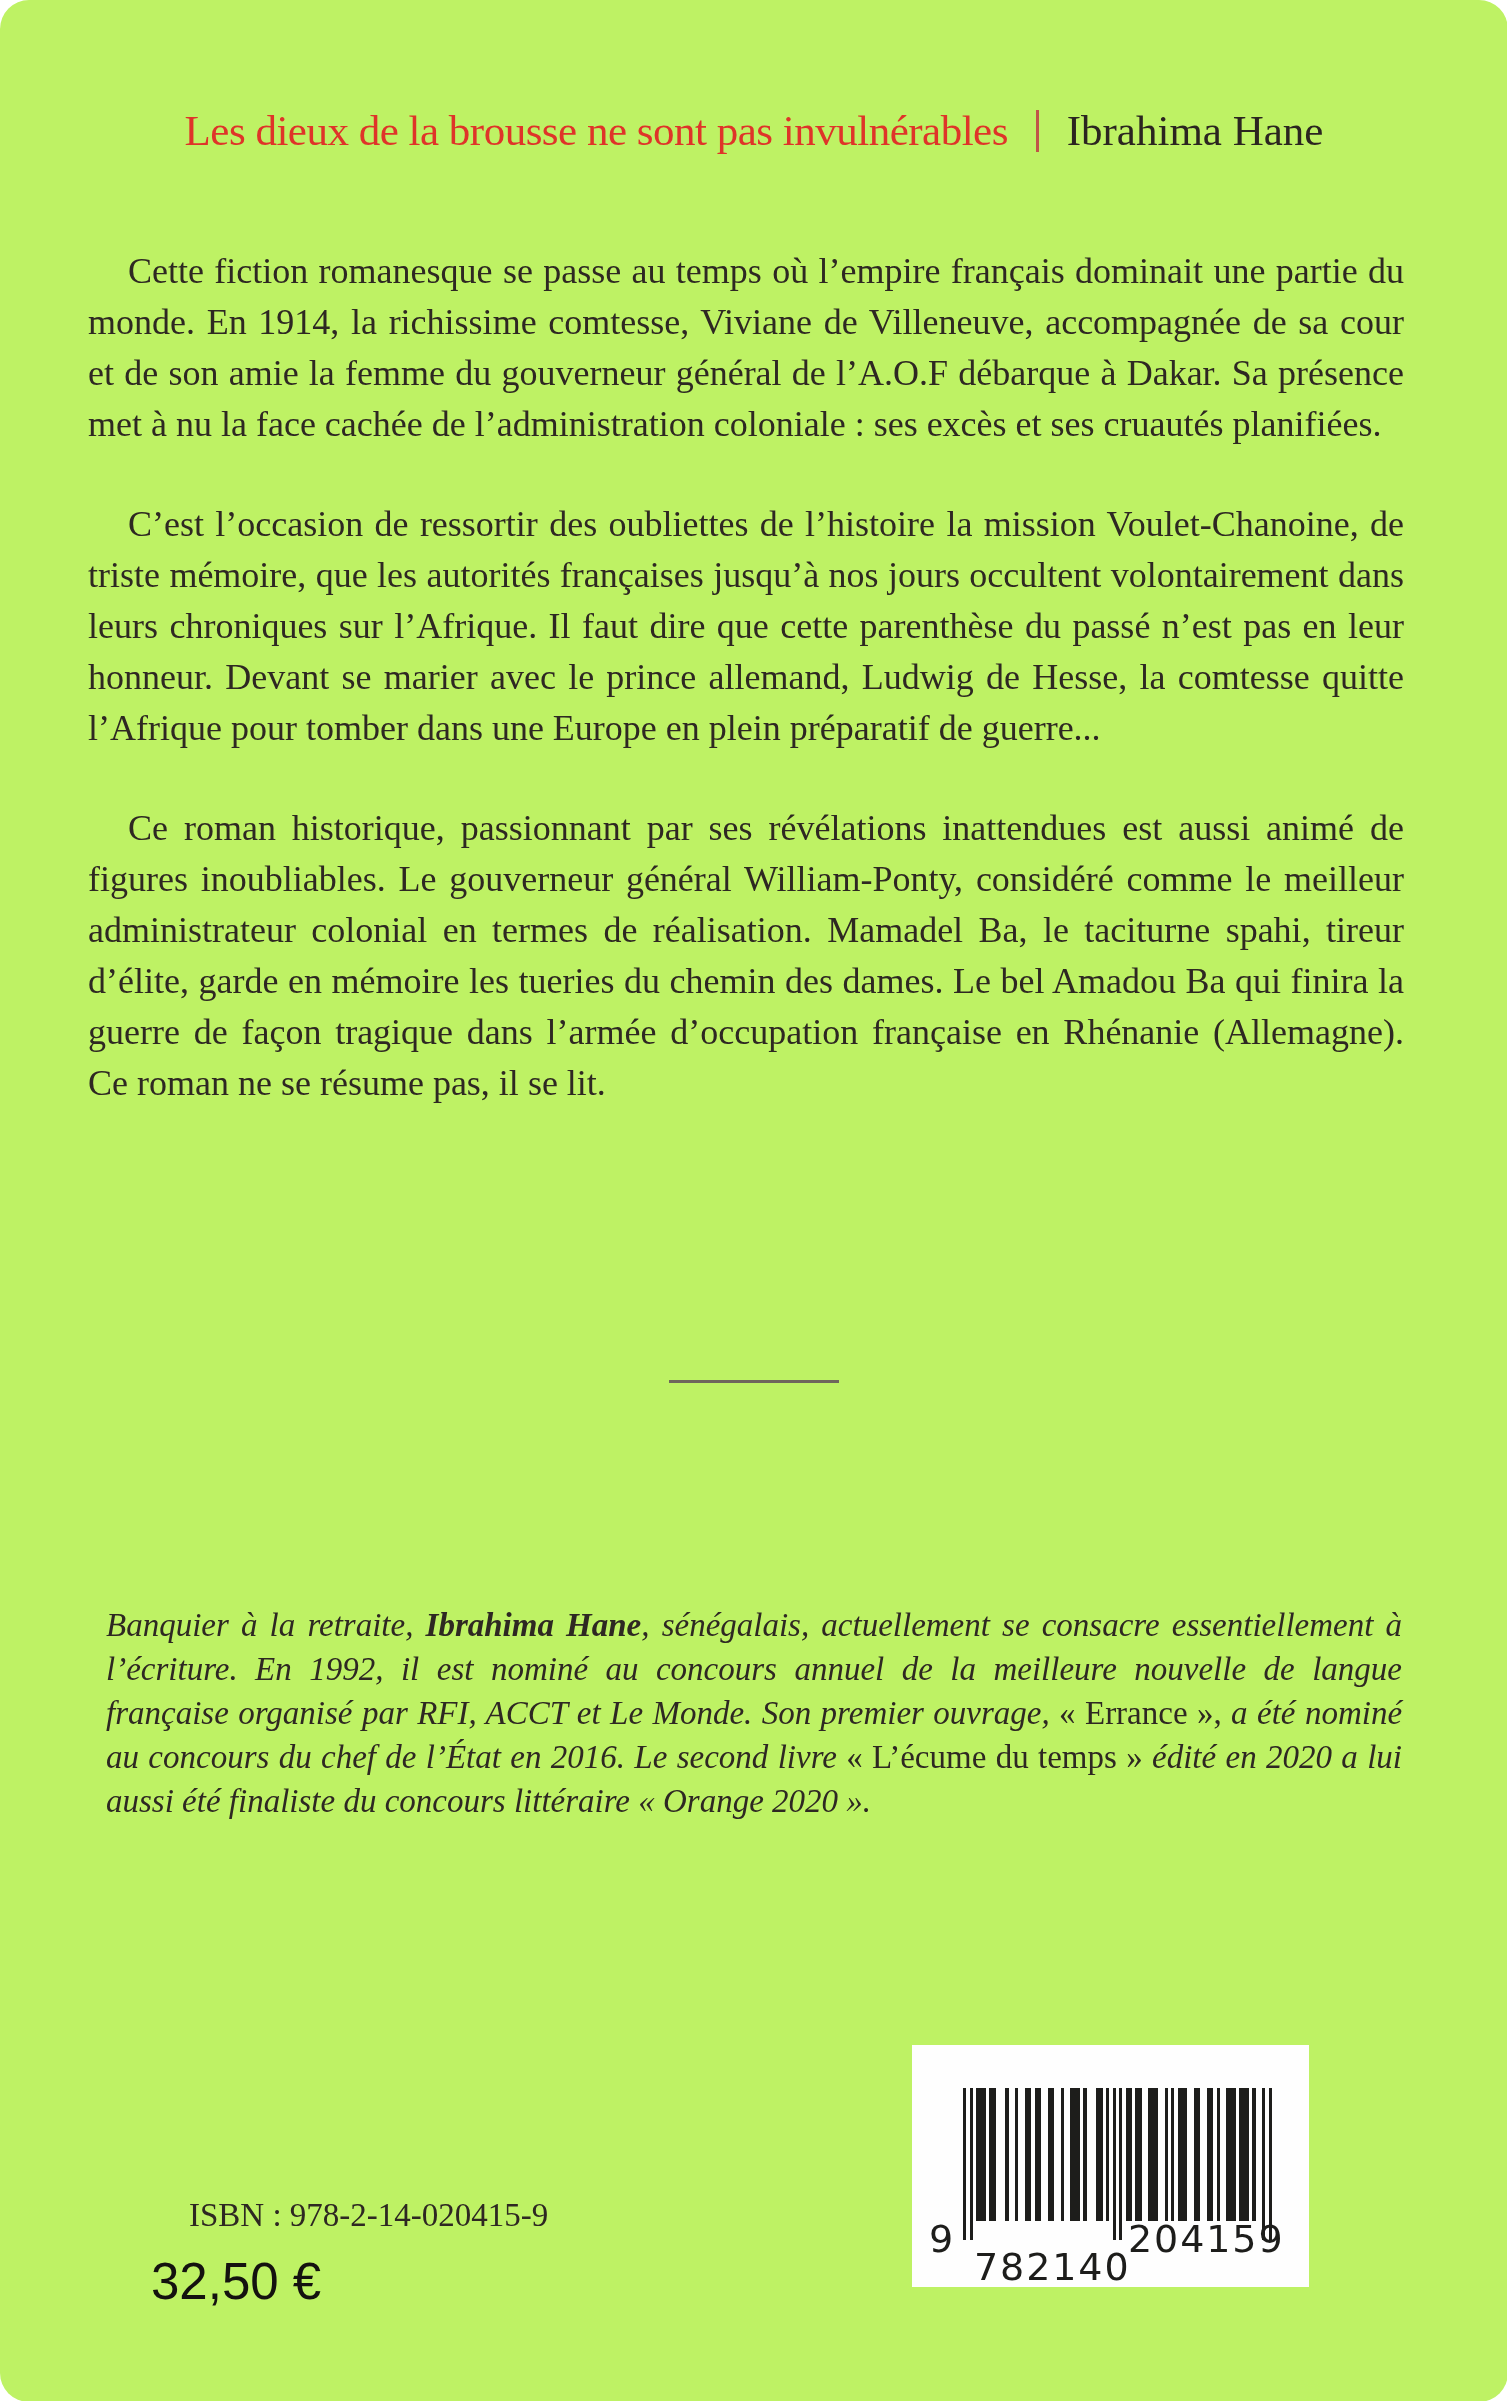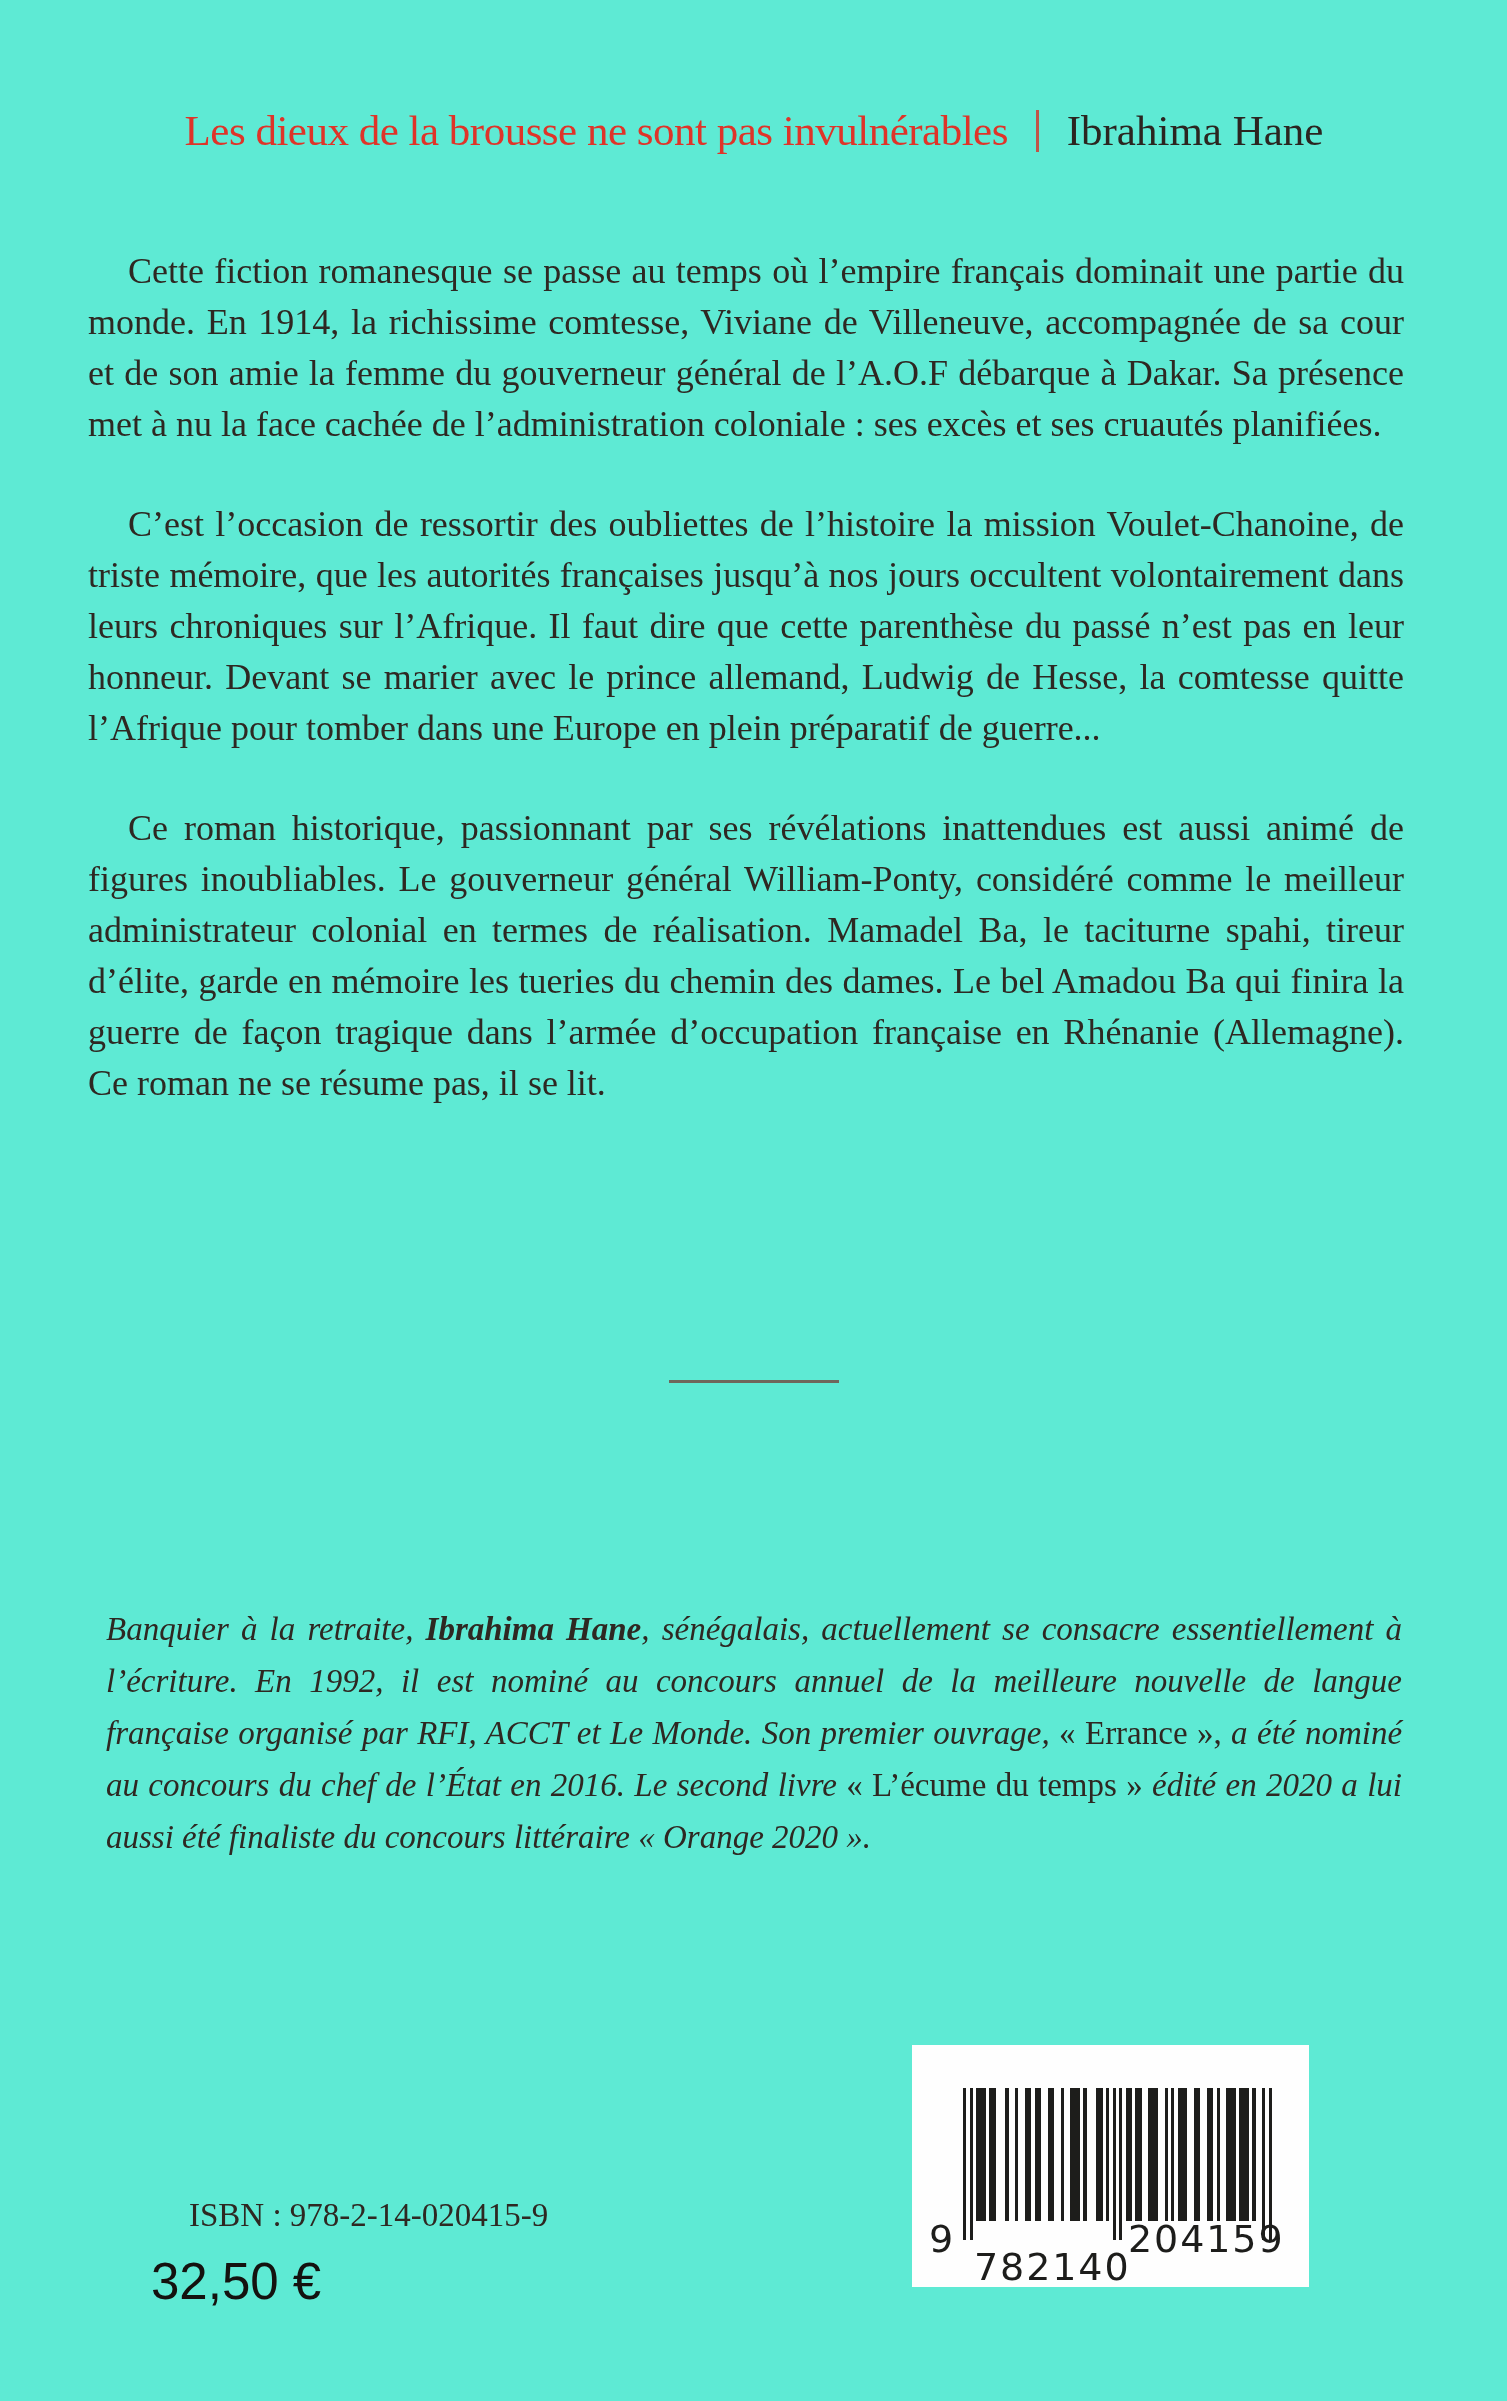--- a/index.html
+++ b/index.html
@@ -4,22 +4,23 @@
 <style>
   html,body{margin:0;padding:0;}
   body{
     width:1508px;height:2402px;
     font-family:"Liberation Serif","DejaVu Serif",serif;
     -webkit-font-smoothing:antialiased;
   }
   .cover{
     position:relative;
     width:1508px;height:2402px;
-    background:#5eead4;
+    background:#bef264;
     overflow:hidden;
+    border-radius:29px;
   }
   
   .header{
     position:absolute;top:106px;left:57px;right:57px;
     display:flex;justify-content:center;align-items:center;gap:28px;
   }
   .book-title{
     font-size:43px;letter-spacing:-0.5px;
     color:#df3429;white-space:nowrap;
   }
@@ -51,21 +52,21 @@
     font-size:106px;line-height:1;
     color:#df3429;
   }
   .logo-rule{
     width:170px;height:2.8px;background:#6f675c;
     margin:15px auto 0 auto;
   }
   
   .author-bio{
     position:absolute;left:106px;right:106px;top:1603px;
-    font-size:33px;line-height:52px;
+    font-size:33px;line-height:44px;
     text-align:justify;
     color:#2e2822;
   }
   .seg-i{font-style:italic;}
   .seg-bi{font-style:italic;font-weight:bold;}
   .seg-r{font-style:normal;}
   
   .illustration-credit{
     position:absolute;left:142px;top:2116px;
     font-size:32px;color:#2e2822;

